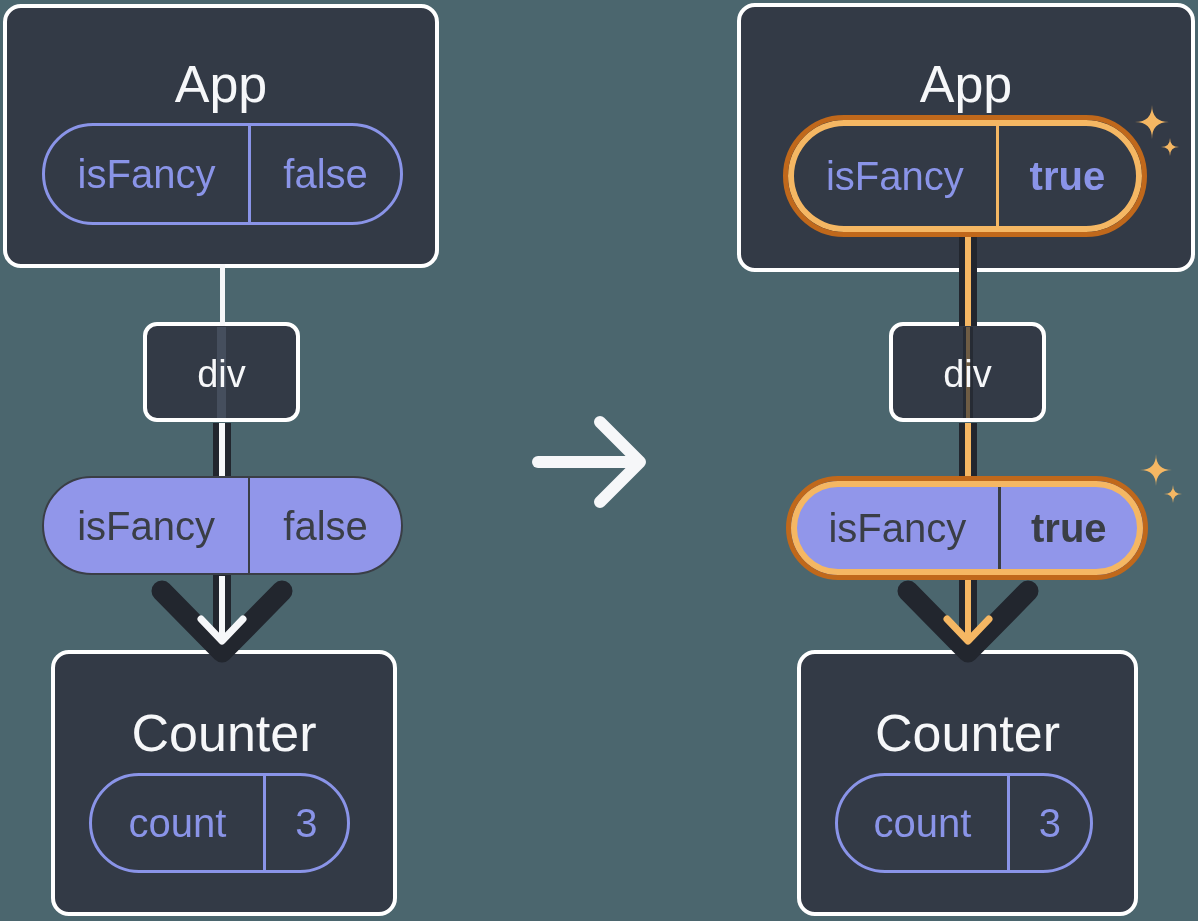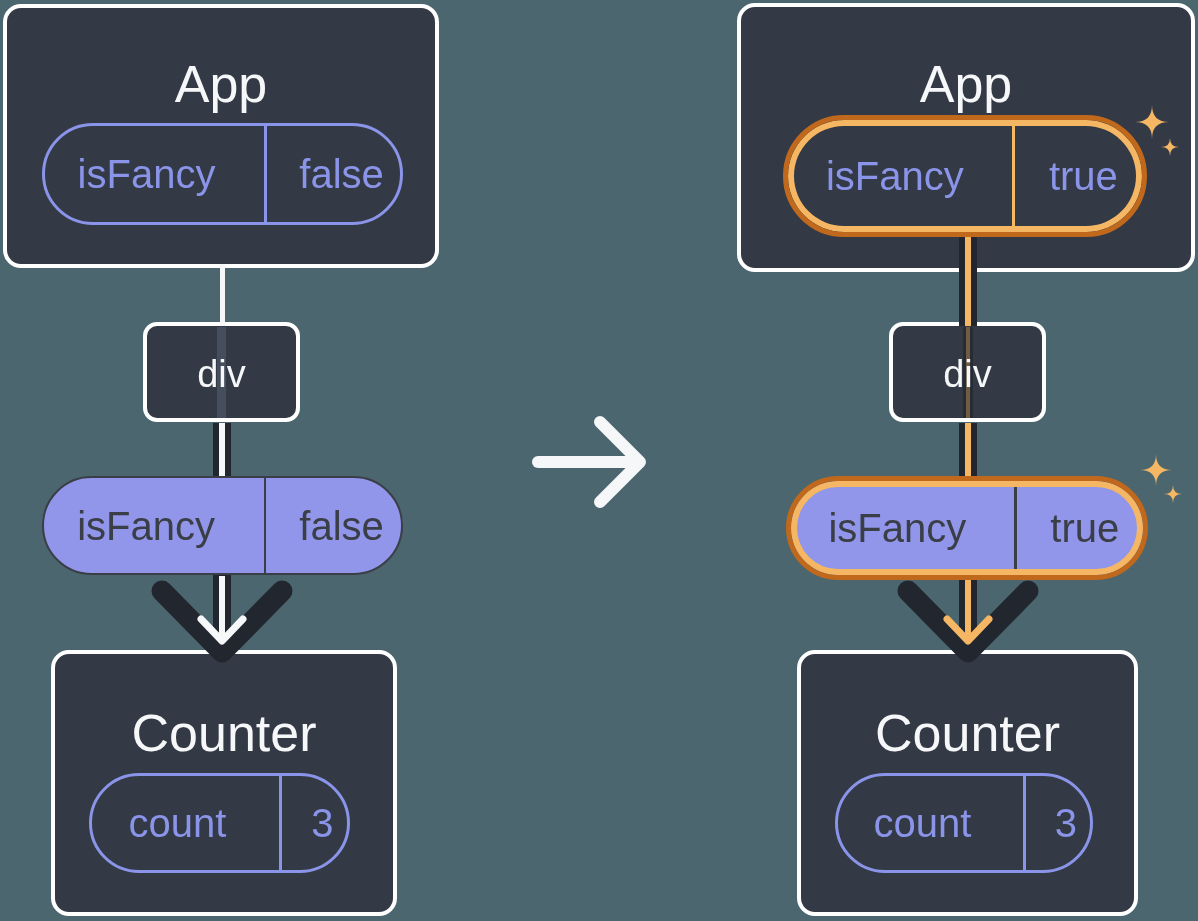--- a/index.html
+++ b/index.html
@@ -13,21 +13,21 @@
     position:absolute;box-sizing:border-box;
     background:var(--box_fill);border:4px solid var(--box_border);
     border-radius:18px;
   }
   .box-title{
     position:absolute;text-align:center;
     font-size:52px;font-weight:500;color:var(--text_light);
   }
   .pill{
     position:absolute;box-sizing:border-box;display:flex;align-items:stretch;
-    border-radius:999px;overflow:hidden;gap:16px;
+    border-radius:999px;overflow:hidden;
   }
   .pill .cell{
     display:flex;align-items:center;justify-content:center;
     font-size:40px;line-height:1;
   }
   .pill .divider{flex:0 0 auto;}
   .pill-outline{border:3px solid var(--purple);color:var(--purple);}
   .pill-outline .divider{width:3px;background:var(--purple);}
   .pill-filled{background:var(--pill_fill);border:2px solid var(--text_dark);color:var(--text_dark);}
   .pill-filled .divider{width:2px;background:var(--text_dark);}
@@ -36,21 +36,21 @@
     box-shadow:inset 0 0 0 6px var(--orange_light);
     padding:6px;border-radius:999px;
   }
   .pill-fancy-dark{color:var(--purple);}
   .pill-fancy-dark .divider{width:3px;background:var(--orange_light);}
   .pill-fancy-filled{
     background:var(--pill_fill);background-clip:padding-box;
     color:var(--text_dark);
   }
   .pill-fancy-filled .divider{width:3px;background:var(--text_dark);}
-  .bold{font-weight:400;}
+  .bold{font-weight:700;}
   .vline{position:absolute;}
   .s-dark{stroke:var(--arrow_dark);}
   .s-white{stroke:var(--text_light);}
   .s-orange{stroke:var(--orange_light);}
   .f-sparkle{fill:var(--orange_light);}
   svg.overlay{position:absolute;left:0;top:0;pointer-events:none;}
 </style>
 </head>
 <body>
 

